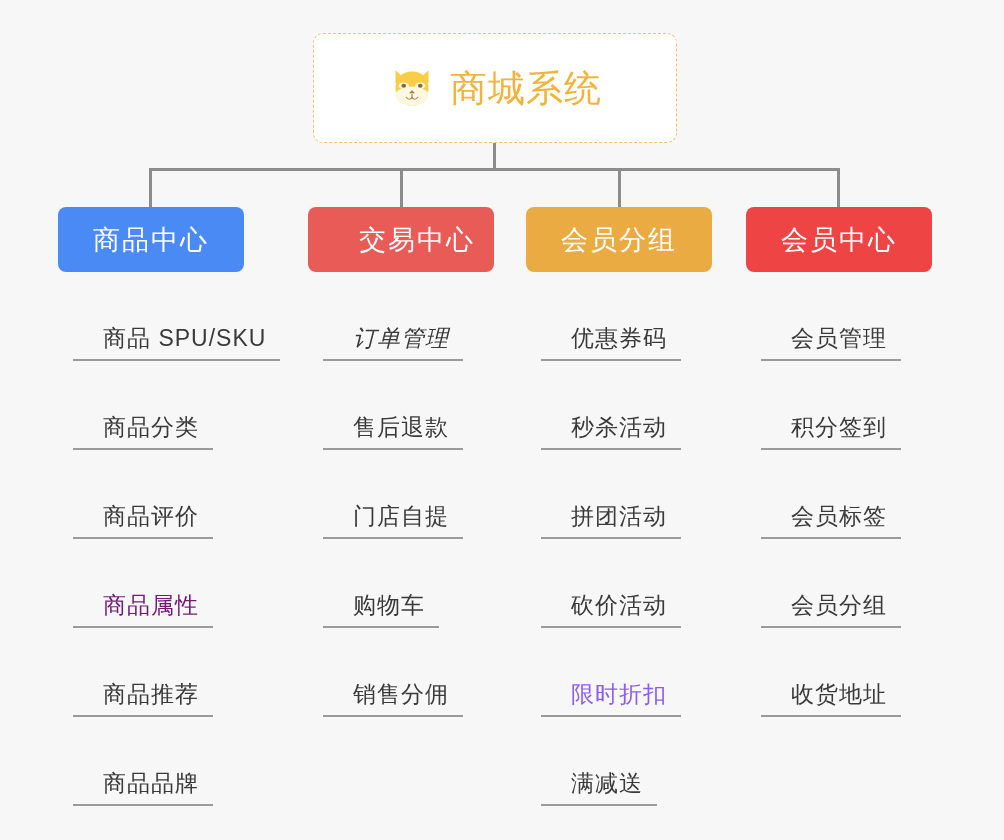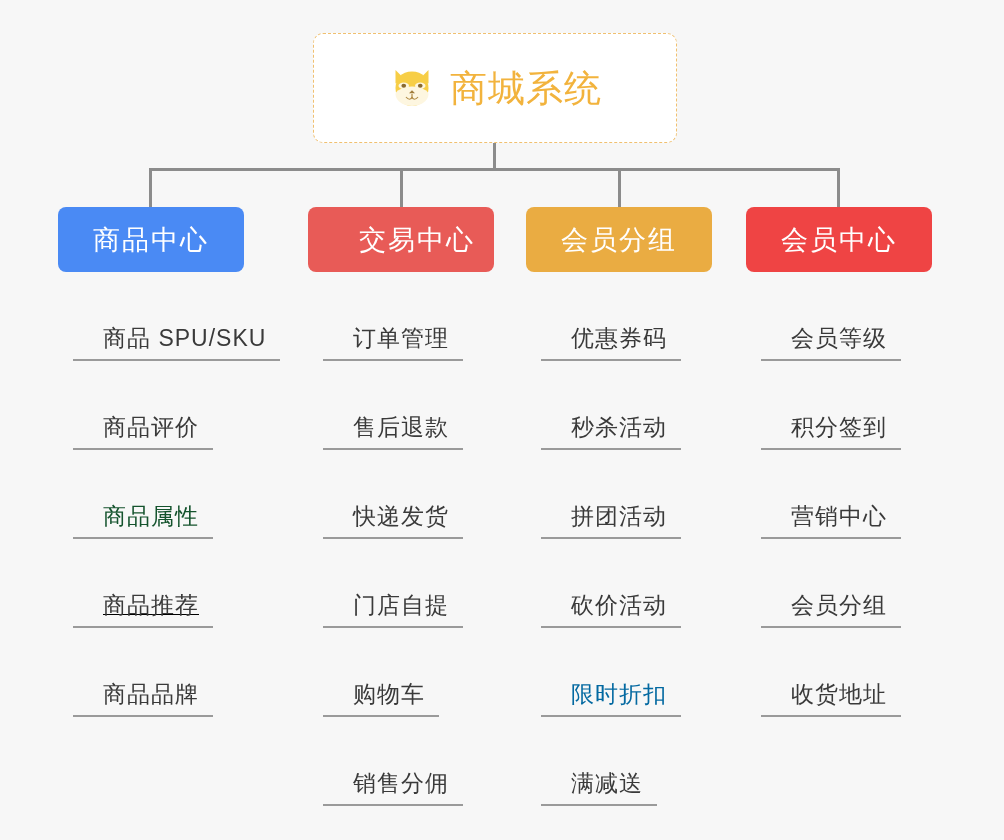--- a/index.html
+++ b/index.html
@@ -162,48 +162,48 @@
   <div class="column col-0">
     <div class="cat-header" style="background: rgb(74, 138, 244);">
       <span>商品中心</span>
     </div>
     <div class="spine" style="background: rgb(140, 140, 140);"></div>
     <div class="leaf-list">
       <div class="leaf">
           <div class="leaf-inner" style="border-bottom-color: rgb(154, 154, 154);"><span class="leaf-label" style="color: rgb(58, 58, 58);">商品 SPU/SKU</span></div>
         </div>
       <div class="leaf">
+          <div class="leaf-inner" style="border-bottom-color: rgb(154, 154, 154);"><span class="leaf-label" style="color: rgb(58, 58, 58);">商品分类</span></div>
+        </div>
+      <div class="leaf">
           <div class="leaf-inner" style="border-bottom-color: rgb(154, 154, 154);"><span class="leaf-label" style="color: rgb(58, 58, 58);">商品评价</span></div>
         </div>
       <div class="leaf">
-          <div class="leaf-inner" style="border-bottom-color: rgb(154, 154, 154);"><span class="leaf-label" style="color: #14532d;">商品属性</span></div>
-        </div>
-      <div class="leaf">
-          <div class="leaf-inner" style="border-bottom-color: rgb(154, 154, 154); text-decoration: underline;"><span class="leaf-label" style="color: rgb(58, 58, 58);">商品推荐</span></div>
+          <div class="leaf-inner" style="border-bottom-color: rgb(154, 154, 154);"><span class="leaf-label" style="color: #701a75;">商品属性</span></div>
+        </div>
+      <div class="leaf">
+          <div class="leaf-inner" style="border-bottom-color: rgb(154, 154, 154);"><span class="leaf-label" style="color: rgb(58, 58, 58);">商品推荐</span></div>
         </div>
       <div class="leaf">
           <div class="leaf-inner" style="border-bottom-color: rgb(154, 154, 154);"><span class="leaf-label" style="color: rgb(58, 58, 58);">商品品牌</span></div>
         </div>
     </div>
   </div>
 
   <div class="column col-1">
     <div class="cat-header" style="background: rgb(232, 91, 87); padding-left: 32px;">
       <span>交易中心</span>
     </div>
     <div class="spine" style="background: rgb(140, 140, 140);"></div>
     <div class="leaf-list">
       <div class="leaf">
-          <div class="leaf-inner" style="border-bottom-color: rgb(154, 154, 154);"><span class="leaf-label" style="color: rgb(58, 58, 58);">订单管理</span></div>
+          <div class="leaf-inner" style="border-bottom-color: rgb(154, 154, 154);"><span class="leaf-label" style="color: rgb(58, 58, 58); font-style: italic;">订单管理</span></div>
         </div>
       <div class="leaf">
           <div class="leaf-inner" style="border-bottom-color: rgb(154, 154, 154);"><span class="leaf-label" style="color: rgb(58, 58, 58);">售后退款</span></div>
-        </div>
-      <div class="leaf">
-          <div class="leaf-inner" style="border-bottom-color: rgb(154, 154, 154);"><span class="leaf-label" style="color: rgb(58, 58, 58);">快递发货</span></div>
         </div>
       <div class="leaf">
           <div class="leaf-inner" style="border-bottom-color: rgb(154, 154, 154);"><span class="leaf-label" style="color: rgb(58, 58, 58);">门店自提</span></div>
         </div>
       <div class="leaf">
           <div class="leaf-inner" style="border-bottom-color: rgb(154, 154, 154);"><span class="leaf-label" style="color: rgb(58, 58, 58);">购物车</span></div>
         </div>
       <div class="leaf">
           <div class="leaf-inner" style="border-bottom-color: rgb(154, 154, 154);"><span class="leaf-label" style="color: rgb(58, 58, 58);">销售分佣</span></div>
         </div>
@@ -222,42 +222,42 @@
       <div class="leaf">
           <div class="leaf-inner" style="border-bottom-color: rgb(154, 154, 154);"><span class="leaf-label" style="color: rgb(58, 58, 58);">秒杀活动</span></div>
         </div>
       <div class="leaf">
           <div class="leaf-inner" style="border-bottom-color: rgb(154, 154, 154);"><span class="leaf-label" style="color: rgb(58, 58, 58);">拼团活动</span></div>
         </div>
       <div class="leaf">
           <div class="leaf-inner" style="border-bottom-color: rgb(154, 154, 154);"><span class="leaf-label" style="color: rgb(58, 58, 58);">砍价活动</span></div>
         </div>
       <div class="leaf">
-          <div class="leaf-inner" style="border-bottom-color: rgb(154, 154, 154);"><span class="leaf-label" style="color: #0369a1;">限时折扣</span></div>
+          <div class="leaf-inner" style="border-bottom-color: rgb(154, 154, 154);"><span class="leaf-label" style="color: #8b5cf6;">限时折扣</span></div>
         </div>
       <div class="leaf">
           <div class="leaf-inner" style="border-bottom-color: rgb(154, 154, 154);"><span class="leaf-label" style="color: rgb(58, 58, 58);">满减送</span></div>
         </div>
     </div>
   </div>
 
   <div class="column col-3">
     <div class="cat-header" style="background: #ef4444;">
       <span>会员中心</span>
     </div>
     <div class="spine" style="background: rgb(140, 140, 140);"></div>
     <div class="leaf-list">
       <div class="leaf">
-          <div class="leaf-inner" style="border-bottom-color: rgb(154, 154, 154);"><span class="leaf-label" style="color: rgb(58, 58, 58);">会员等级</span></div>
+          <div class="leaf-inner" style="border-bottom-color: rgb(154, 154, 154);"><span class="leaf-label" style="color: rgb(58, 58, 58);">会员管理</span></div>
         </div>
       <div class="leaf">
           <div class="leaf-inner" style="border-bottom-color: rgb(154, 154, 154); margin-top: 40px;"><span class="leaf-label" style="color: rgb(58, 58, 58);">积分签到</span></div>
         </div>
       <div class="leaf">
-          <div class="leaf-inner" style="border-bottom-color: rgb(154, 154, 154);"><span class="leaf-label" style="color: rgb(58, 58, 58);">营销中心</span></div>
+          <div class="leaf-inner" style="border-bottom-color: rgb(154, 154, 154);"><span class="leaf-label" style="color: rgb(58, 58, 58);">会员标签</span></div>
         </div>
       <div class="leaf">
           <div class="leaf-inner" style="border-bottom-color: rgb(154, 154, 154);"><span class="leaf-label" style="color: rgb(58, 58, 58);">会员分组</span></div>
         </div>
       <div class="leaf">
           <div class="leaf-inner" style="border-bottom-color: rgb(154, 154, 154);"><span class="leaf-label" style="color: rgb(58, 58, 58);">收货地址</span></div>
         </div>
     </div>
   </div>
 

